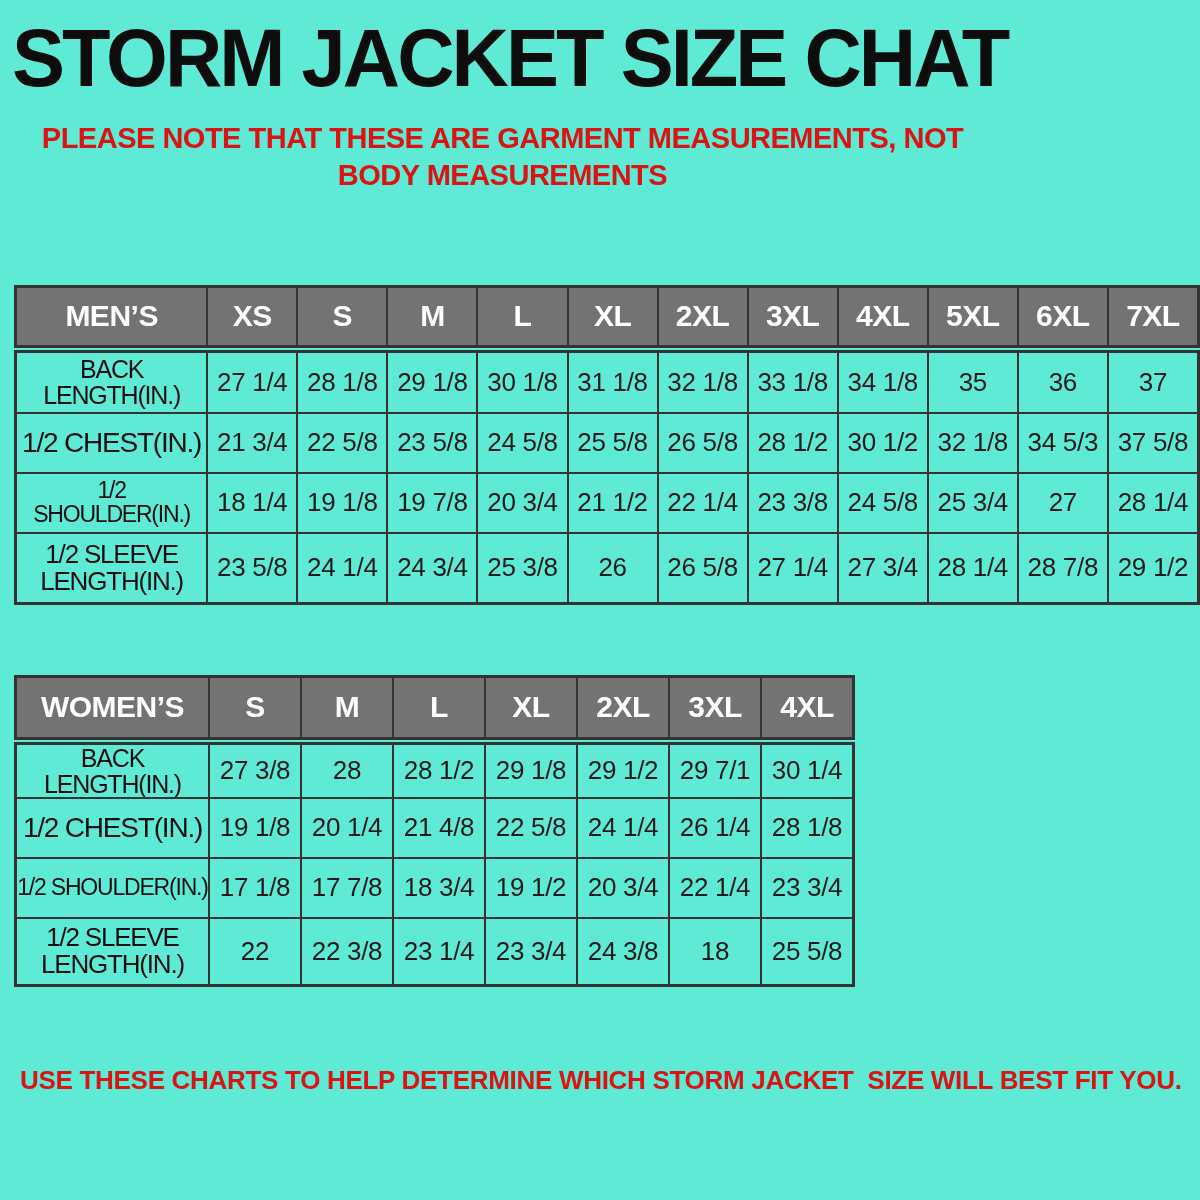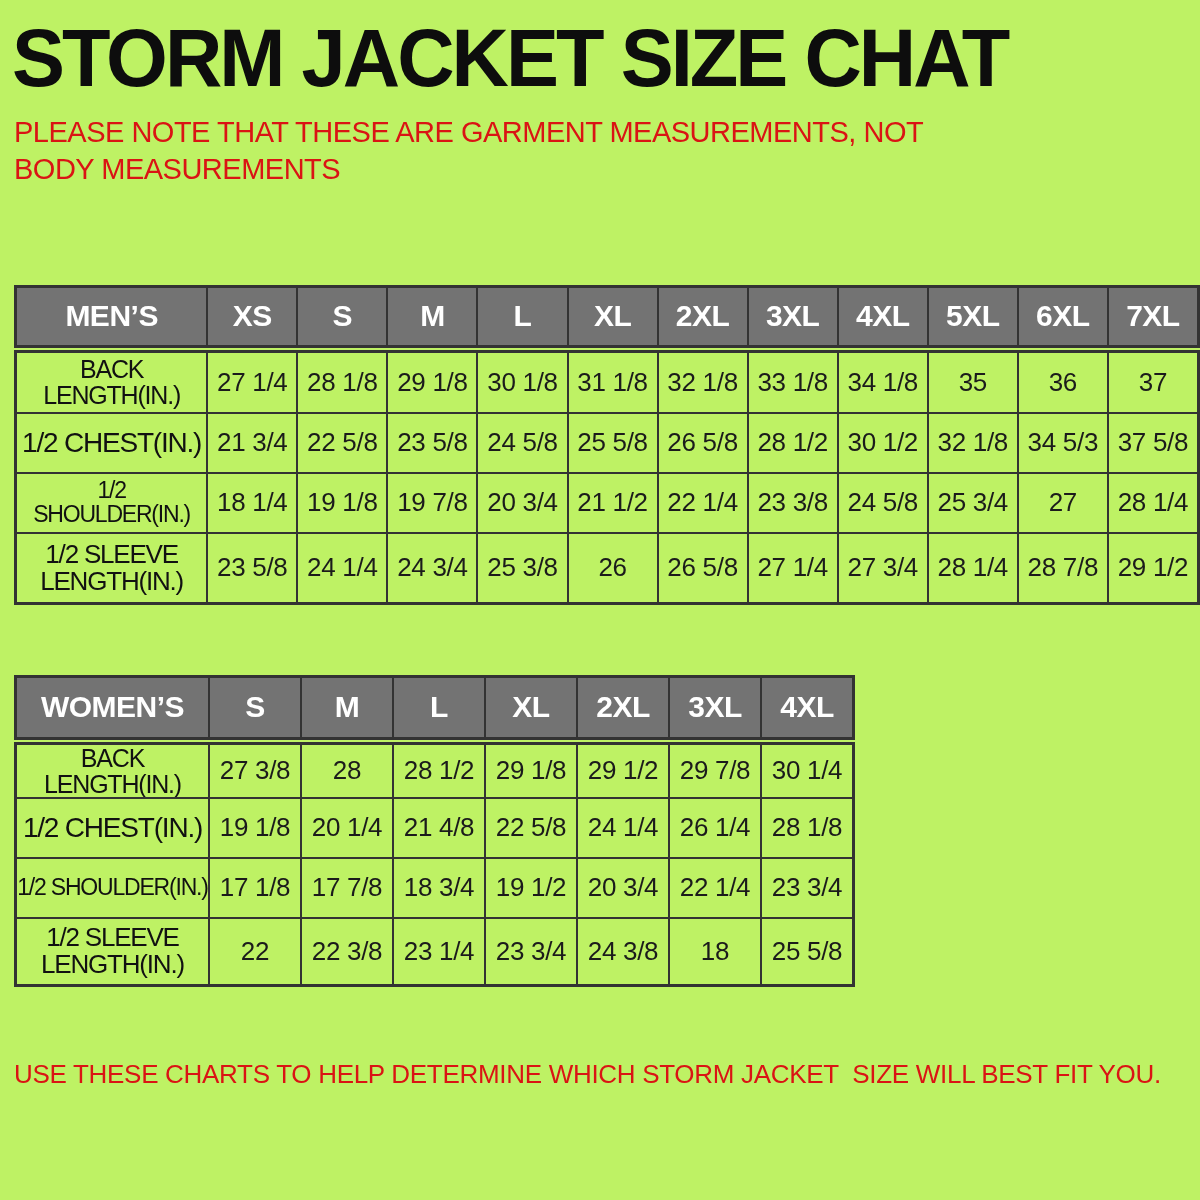--- a/index.html
+++ b/index.html
@@ -5,42 +5,43 @@
   html, body {
     margin: 0;
     padding: 0;
     background: #ffffff;
     font-family: "Liberation Sans", "DejaVu Sans", sans-serif;
   }
   .page {
     position: relative;
     width: 1200px;
     height: 1200px;
-    background: #bef264;
+    background: #5eead4;
     overflow: hidden;
   }
   .page-title {
     position: absolute;
     top: 18px;
     left: 12px;
     margin: 0;
     font-size: 81px;
     font-weight: bold;
     letter-spacing: -3px;
     line-height: 1.0;
     color: var(--title-black, #0d0d0d);
     white-space: nowrap;
     transform: scaleX(0.98);
     transform-origin: left top;
   }
   .note {
-    margin: 0;
-    font-weight: normal;
+    margin: 6px;
+    font-weight: bold;
     color: var(--accent-red, #da1414);
     letter-spacing: -0.5px;
+    text-align: center;
   }
   .top-note {
     position: absolute;
     top: 114px;
     left: 14px;
     width: 965px;
     font-size: 29px;
     line-height: 1.28;
   }
   .bottom-note {
@@ -225,21 +226,21 @@
           <tr>
             <td class="label first-col">
               <span class="lbl-line">BACK</span>
               <span class="lbl-line">LENGTH(IN.)</span>
             </td>
             <td class="value">27 3/8</td>
             <td class="value">28</td>
             <td class="value">28 1/2</td>
             <td class="value">29 1/8</td>
             <td class="value">29 1/2</td>
-            <td class="value">29 7/8</td>
+            <td class="value">29 7/1</td>
             <td class="value">30 1/4</td>
           </tr>
           <tr>
             <td class="label first-col">
               <span class="lbl-line">1/2 CHEST(IN.)</span>
             </td>
             <td class="value">19 1/8</td>
             <td class="value">20 1/4</td>
             <td class="value">21 4/8</td>
             <td class="value">22 5/8</td>

